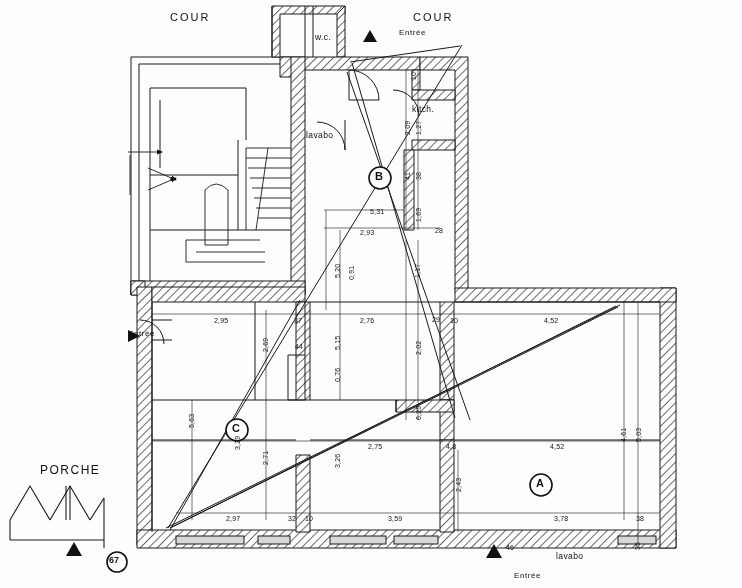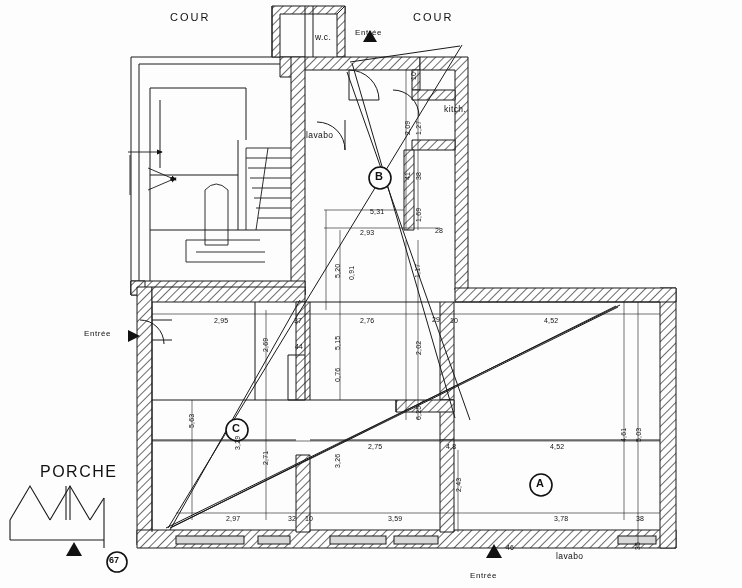--- a/index.html
+++ b/index.html
@@ -45,27 +45,28 @@
     transform-origin: left top;
     transform: rotate(-90deg);
   }
   .lbl-room {
     font-size: 8.5px;
     letter-spacing: 0.4px;
   }
   .lbl-entree {
     font-size: 8px;
     letter-spacing: 0.6px;
+    margin-left: 44px;
   }
   .lbl-cour {
     font-size: 11px;
     letter-spacing: 2px;
   }
   .lbl-porche {
-    font-size: 16px;
+    font-size: 12px;
     letter-spacing: 1.5px;
   }
   .lbl-circle {
     font-size: 11px;
     font-weight: bold;
   }
 </style>
 </head>
 <body>
 
@@ -260,21 +261,21 @@
       <circle cx="237" cy="430" r="11"></circle>
       <circle cx="117" cy="562" r="10"></circle>
     </g>
   </svg>
 
   <div class="lbl lbl-cour" style="left:170px; top:12px;">COUR</div>
   <div class="lbl lbl-cour" style="left:413px; top:12px;">COUR</div>
   <div class="lbl lbl-porche" style="left:40px; top:464px;">PORCHE</div>
 
   <div class="lbl lbl-room" style="left:315px; top:33px;">w.c.</div>
-  <div class="lbl lbl-room" style="left:444px; top:105px;">kitch.</div>
+  <div class="lbl lbl-room" style="left:412px; top:105px;">kitch.</div>
   <div class="lbl lbl-room" style="left:306px; top:131px;text-align:right;">lavabo</div>
   <div class="lbl lbl-room" style="left:556px; top:552px;">lavabo</div>
 
   <div class="lbl lbl-entree" style="left:355px; top:29px;">Entrée</div>
   <div class="lbl lbl-entree" style="left:84px; top:330px;">Entrée</div>
   <div class="lbl lbl-entree" style="left:470px; top:572px;">Entrée</div>
 
   <div class="lbl lbl-circle" style="left:536px; top:478px;">A</div>
   <div class="lbl lbl-circle" style="left:375px; top:171px;">B</div>
   <div class="lbl lbl-circle" style="left:232px; top:423px;">C</div>

